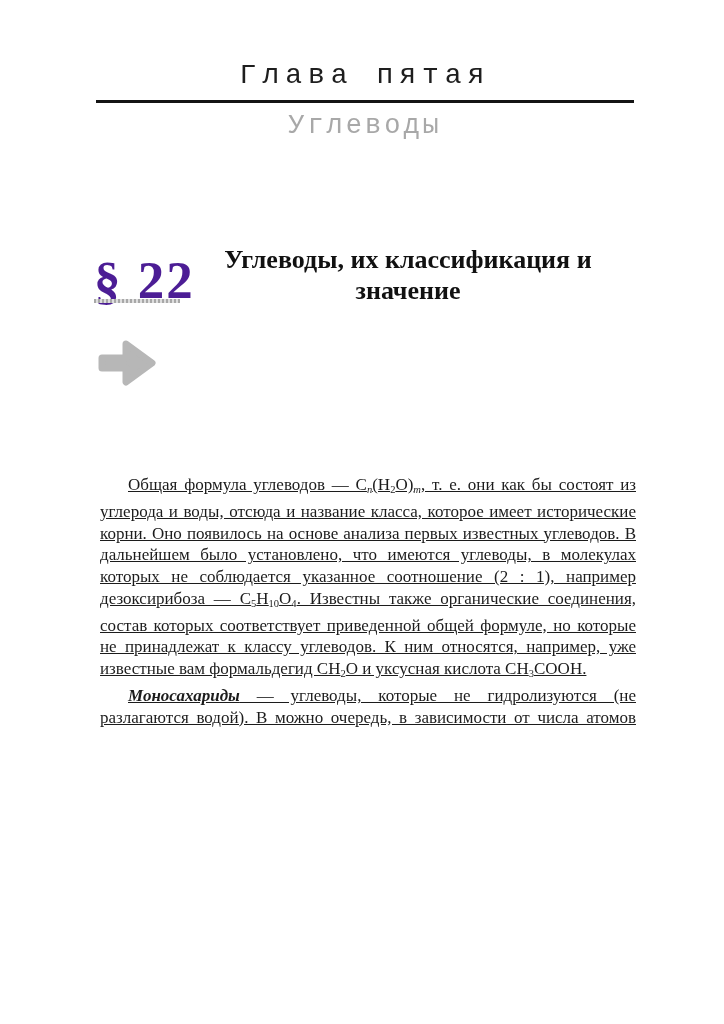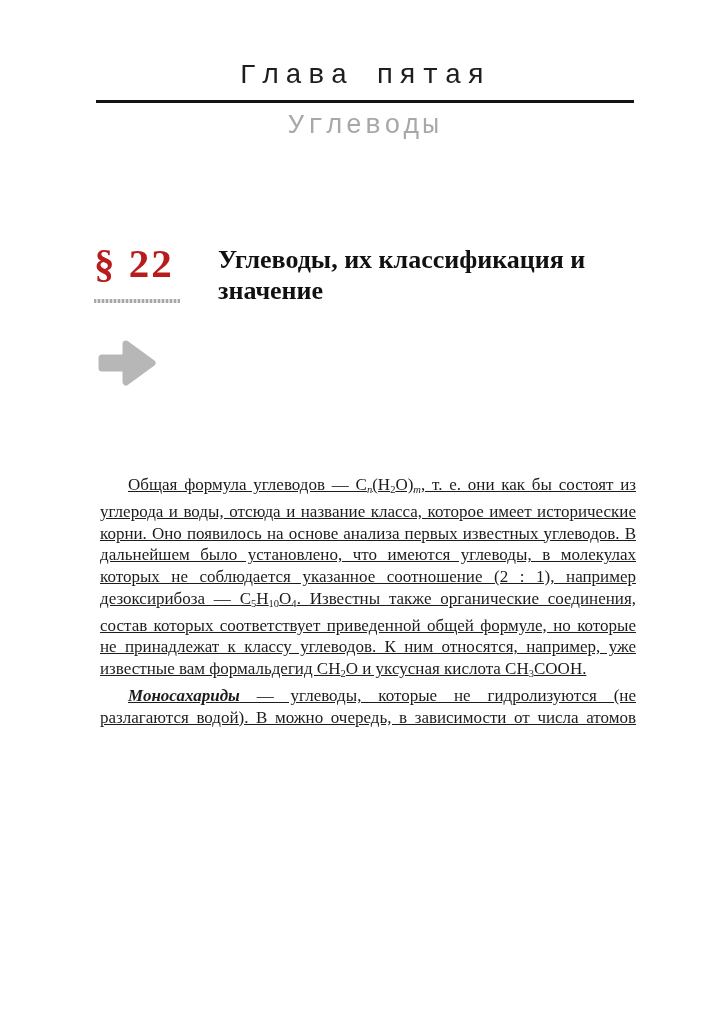--- a/index.html
+++ b/index.html
@@ -36,40 +36,41 @@
     font-family: "Liberation Mono", monospace;
     font-size: 27px;
     letter-spacing: 3px;
     color: #a8a8a8;
     white-space: nowrap;
   }
 
   
   .section-number {
     position: absolute;
-    left: 94px; top: 243px;
+    left: 94px; top: 254px;
     font-weight: bold;
-    font-size: 41px;
+    font-size: 53px;
     letter-spacing: 2px;
     line-height: 1;
-    color: #b91c1c;
+    color: #4c1d95;
   }
   .section-underline {
     position: absolute;
     left: 94px; top: 299px; width: 86px; height: 4px;
     background: repeating-linear-gradient(90deg, #a8a8a8 0 2px, #dedede 2px 4px);
   }
   .section-title {
     position: absolute;
     left: 218px; top: 244px; width: 380px;
     margin: 0;
     font-weight: bold;
     font-size: 26px;
     line-height: 31px;
     color: #111;
+    text-align: center;
   }
 
   
   .def-arrow {
     position: absolute;
     left: 95px; top: 335px; width: 64px; height: 56px;
   }
   .def-box {
     position: absolute;
     left: 160px; top: 328px; width: 465px;

